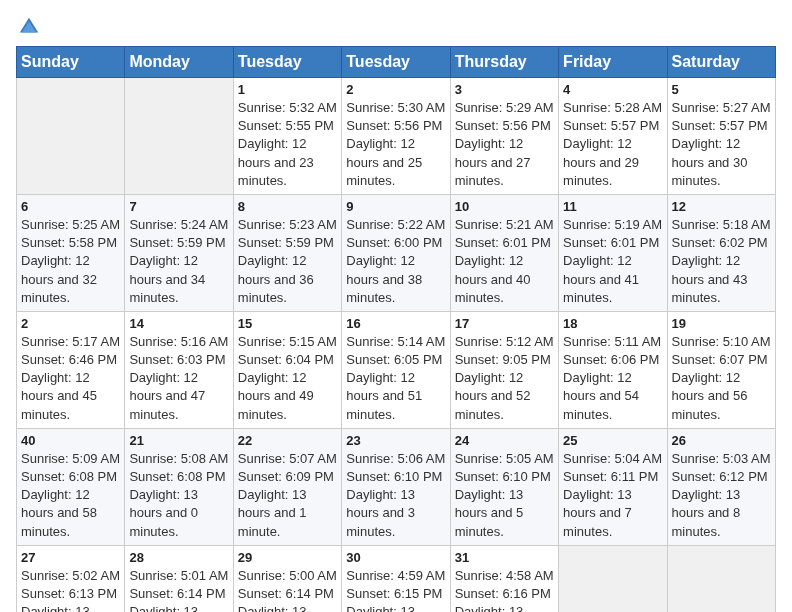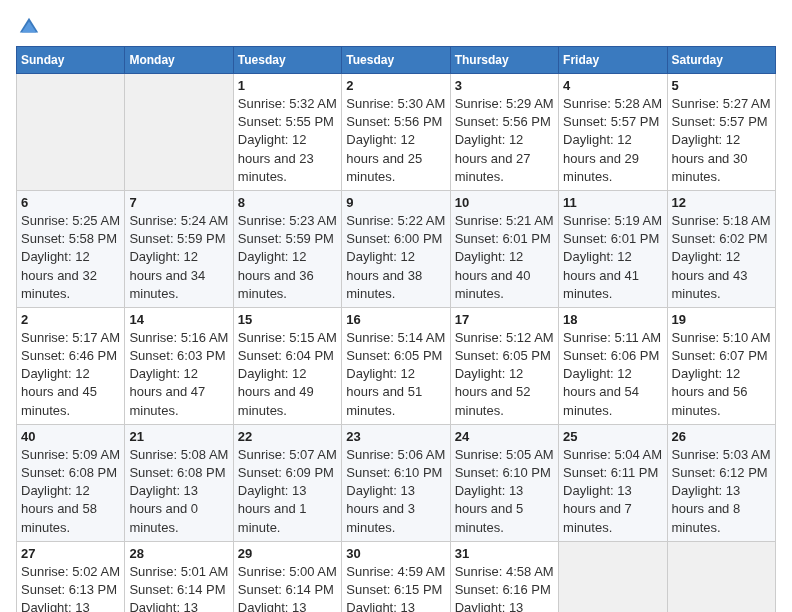--- a/index.html
+++ b/index.html
@@ -55,21 +55,21 @@
     .calendar {
       width: 100%;
       border-collapse: collapse;
       font-size: 11px;
     }
     .calendar th {
       background-color: #3a7abf;
       color: #fff;
       padding: 6px 4px;
       text-align: left;
-      font-size: 12px;
+      font-size: 16px;
       border: 1px solid #2a5a9f;
     }
     .calendar td {
       border: 1px solid #ccc;
       vertical-align: top;
       padding: 4px;
       width: 108px;
       min-height: 80px;
       background: #fff;
     }
@@ -227,21 +227,21 @@
         </td>
         <td>
           <span class="day-number">16</span>
           <div class="day-info">Sunrise: 5:14 AM
 Sunset: 6:05 PM
 Daylight: 12 hours and 51 minutes.</div>
         </td>
         <td>
           <span class="day-number">17</span>
           <div class="day-info">Sunrise: 5:12 AM
-Sunset: 6:05 PM
+Sunset: 9:05 PM
 Daylight: 12 hours and 52 minutes.</div>
         </td>
         <td>
           <span class="day-number">18</span>
           <div class="day-info">Sunrise: 5:11 AM
 Sunset: 6:06 PM
 Daylight: 12 hours and 54 minutes.</div>
         </td>
         <td>
           <span class="day-number">19</span>

